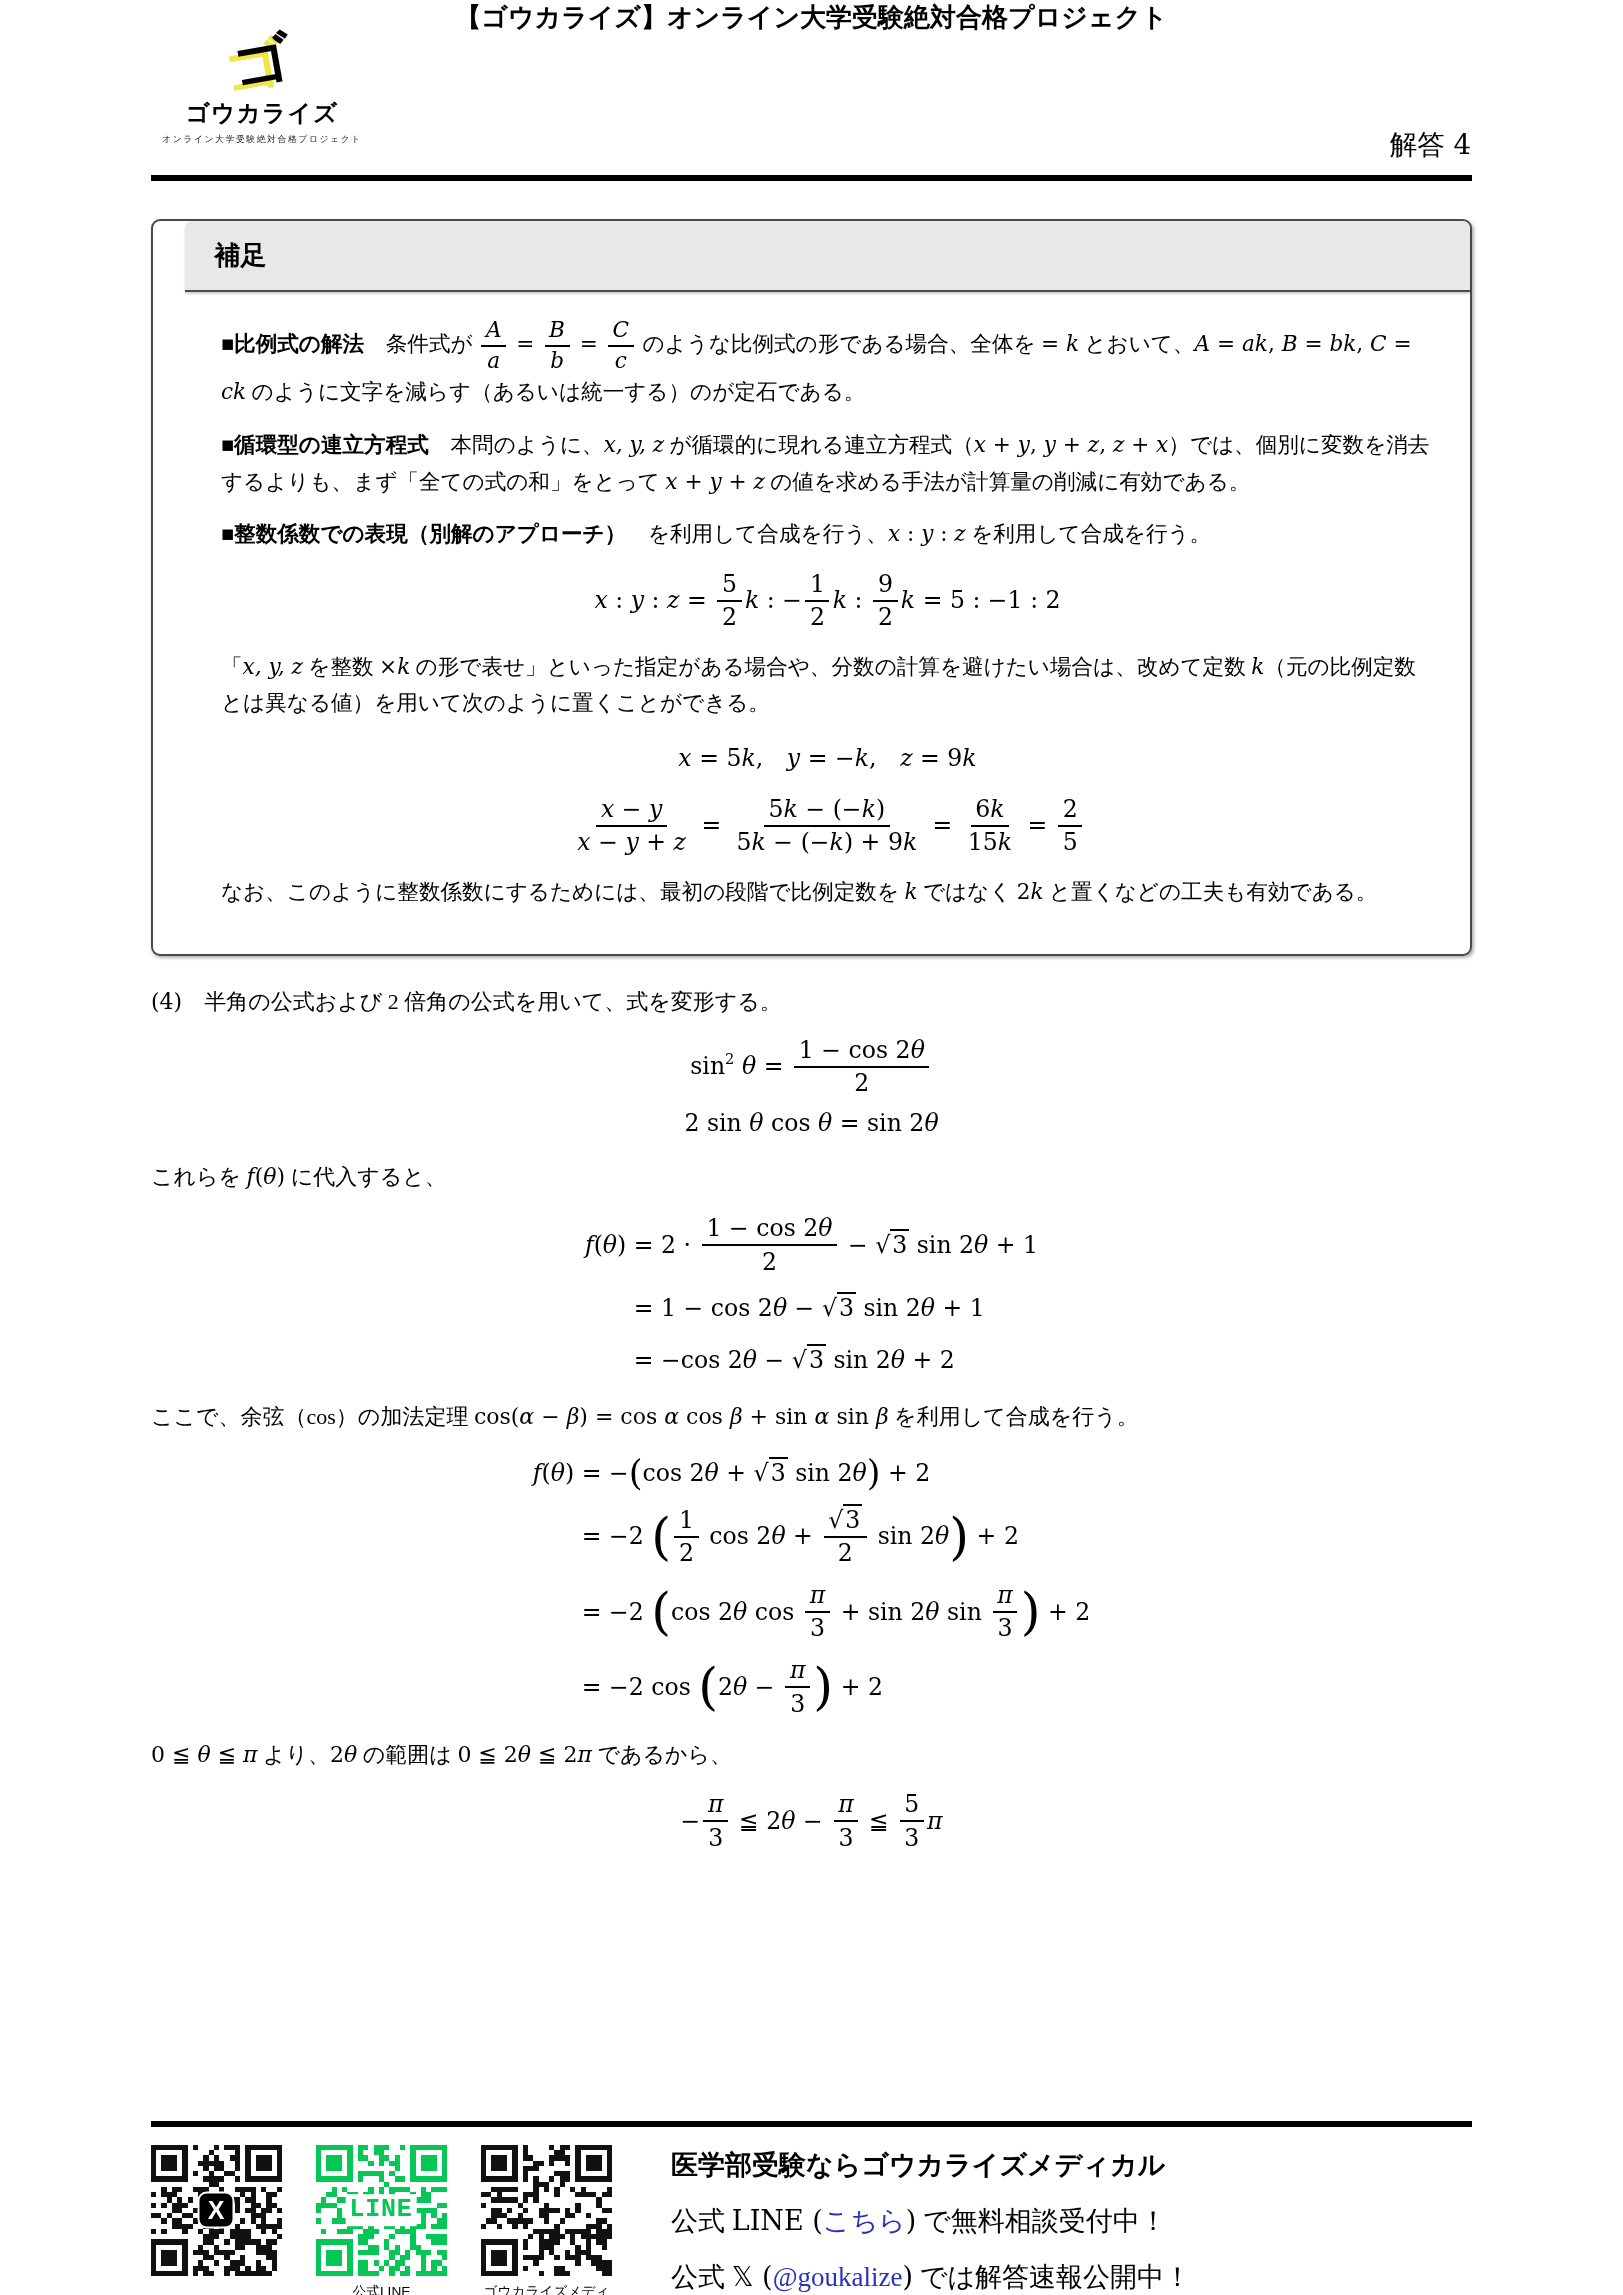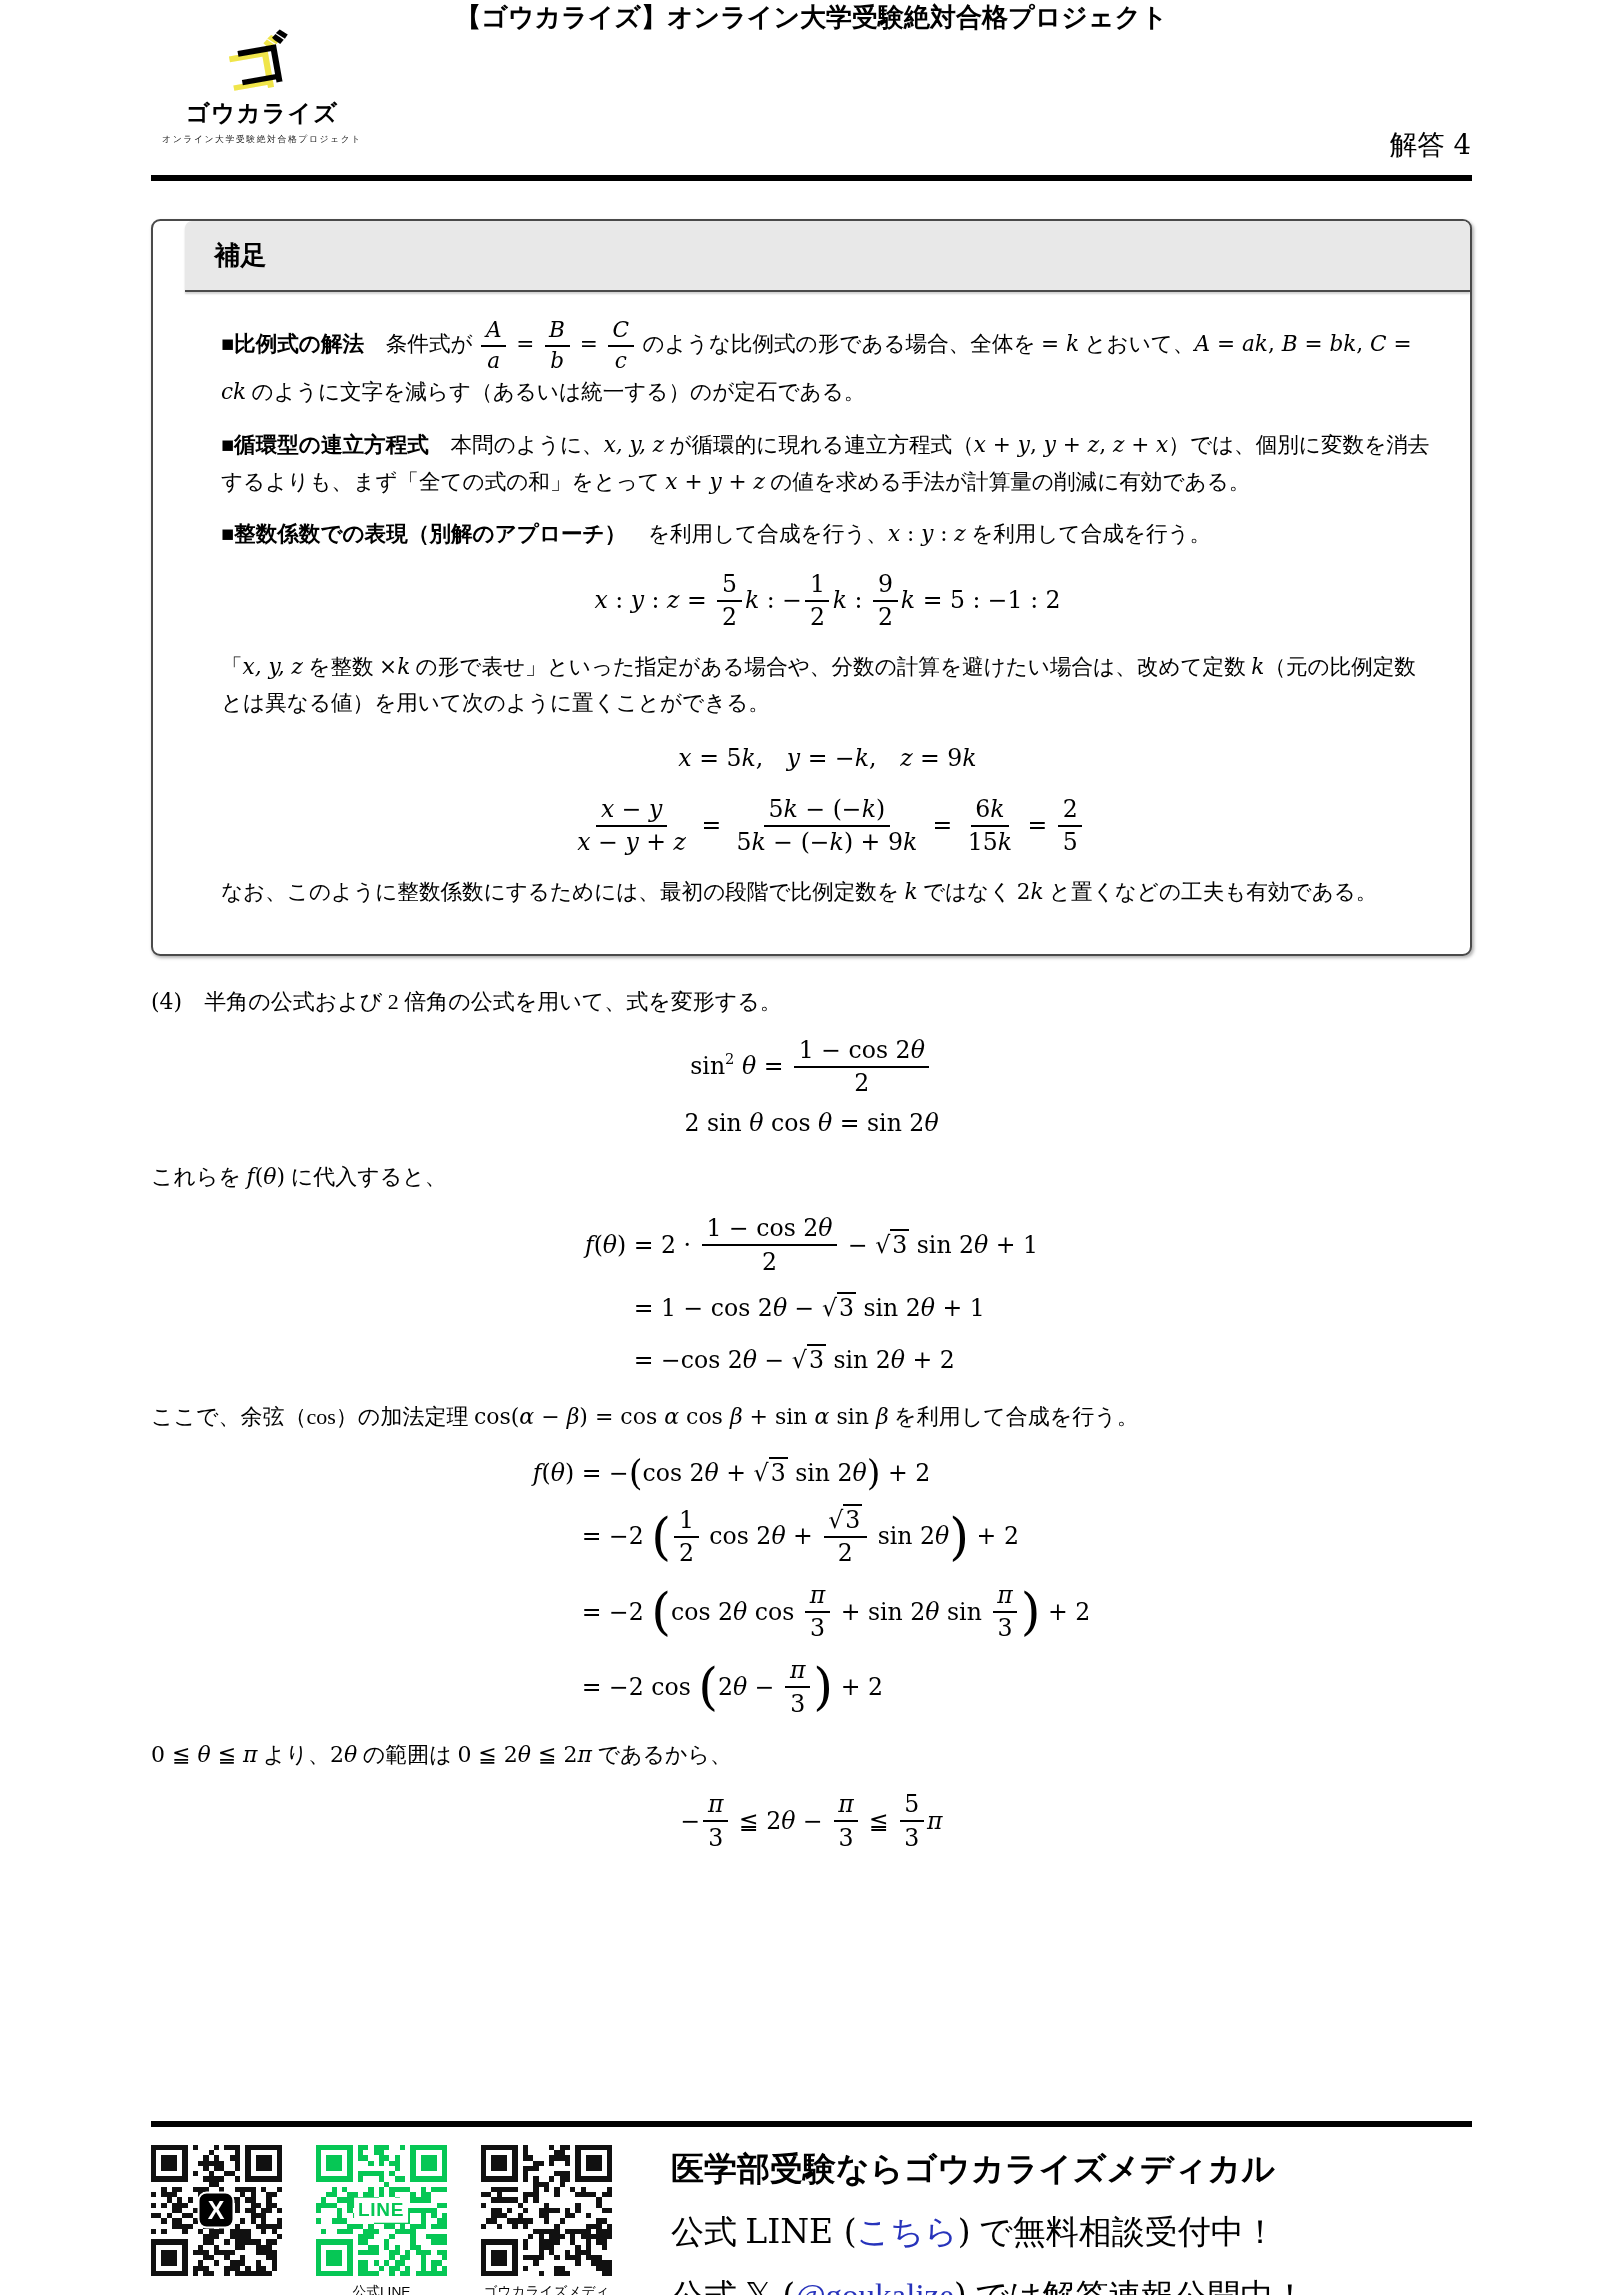--- a/index.html
+++ b/index.html
@@ -70,24 +70,24 @@
   .footer-wrap{position:absolute;left:0;top:2121px;width:100%;}
   .footer{display:flex;margin:18.3px 151px 0;align-items:flex-start;}
   .qr-group{display:flex;gap:34px;}
   .qr-box{width:131px;text-align:center;position:relative;}
   .qr-box svg{width:131px;height:131px;display:block;}
   .qr-overlay{position:absolute;top:65px;left:65px;transform:translate(-50%,-50%);}
   .x-badge{width:37px;height:37px;background:#000;border-radius:9.2px;color:#fff;
            font-family:var(--gothic);font-weight:bold;font-size:25px;
            display:flex;align-items:center;justify-content:center;border:2.6px solid #fff;}
   .line-badge{background:#fff;padding:1.3px 3.9px;color:var(--line-green);
-              font-family:Liberation Sans, sans-serif;font-weight:bold;font-size:19px;letter-spacing:0.7px;}
+              font-family:Liberation Mono, monospace;font-weight:bold;font-size:25px;letter-spacing:0.7px;}
   .qr-cap{font-size:13.7px;margin-top:6.5px;font-family:var(--gothic);min-height:15.7px;}
   .f-text{margin-left:59px;padding-top:3.9px;}
-  .f-line{font-size:33px;line-height:1.2;margin-bottom:23.6px;}
+  .f-line{font-size:27px;line-height:1.2;margin-bottom:23.6px;}
   .f-line1{font-family:var(--gothic);font-weight:bold;}
 </style>
 </head>
 <body>
 
 <div class="page">
 
   <header>
     <div class="logo">
       <div class="logo-mark">ゴ</div>

